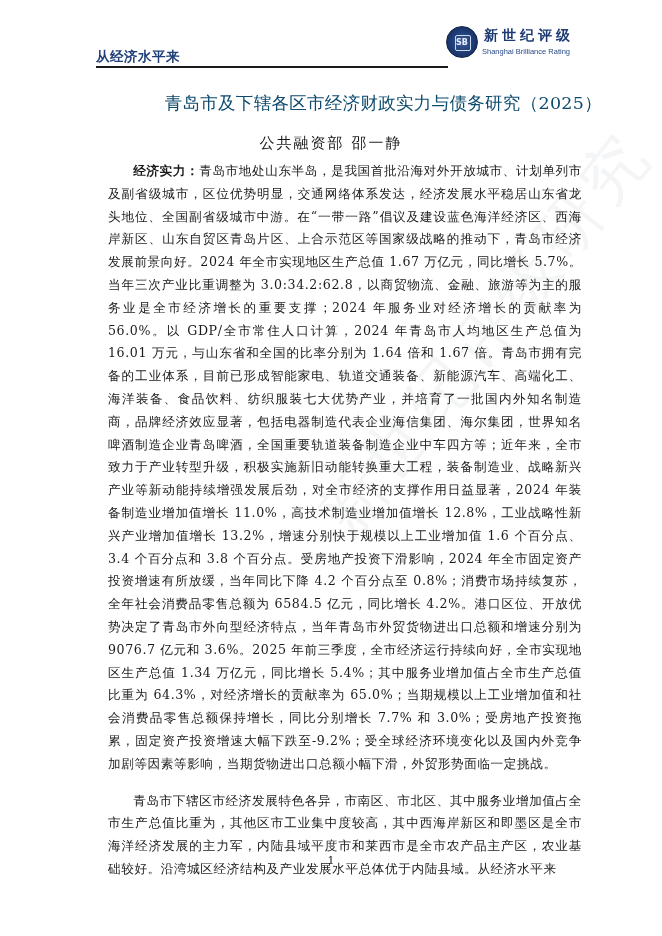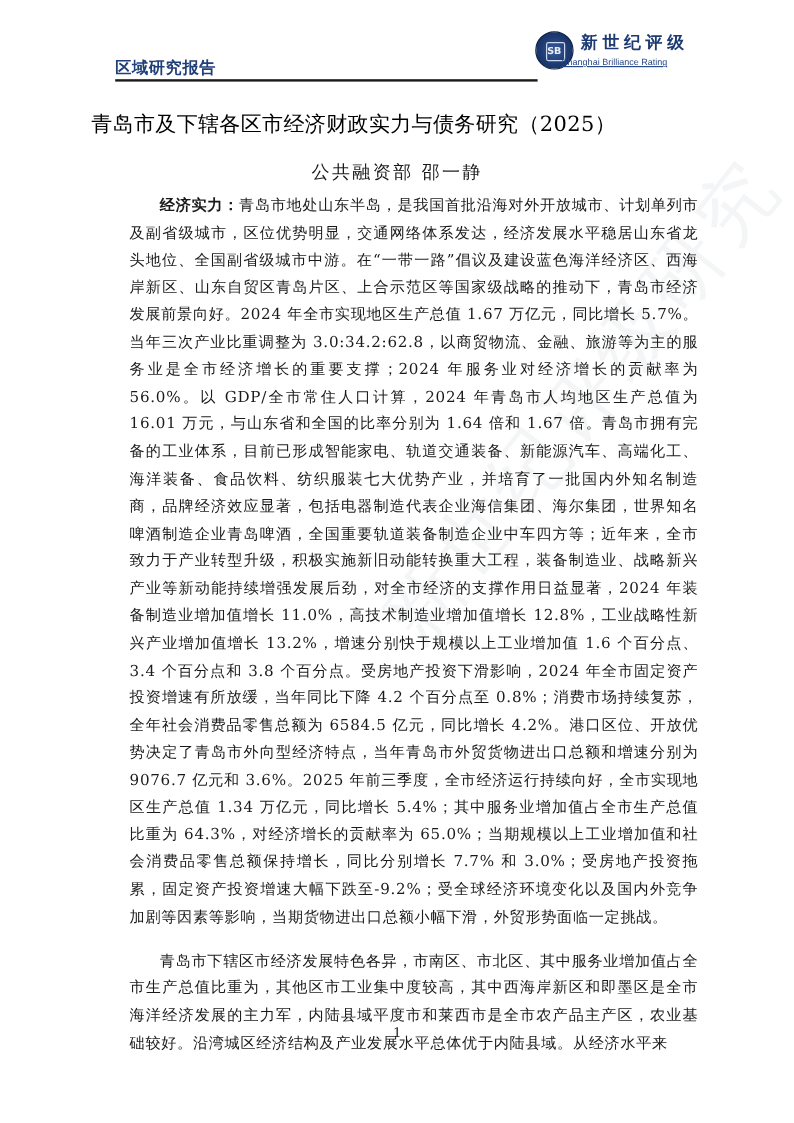--- a/index.html
+++ b/index.html
@@ -11,40 +11,40 @@
   .header-rule { position: absolute; left: 96px; top: 66px; width: 352px; height: 2px; background: #1a1a1a; }
   .logo { position: absolute; left: 446px; top: 26px; width: 150px; height: 34px; }
   .logo-seal { position: absolute; left: 0; top: 0; width: 30px; height: 30px; border-radius: 50%;
          background: radial-gradient(circle at 50% 50%, #3a5c9c 0%, #1d3a72 55%, #142a55 100%);
          border: 1px solid #0f2247; }
   .logo-seal-inner { position: absolute; left: 8px; top: 8px; width: 14px; height: 14px; border: 1px solid #cfd9ee;
          border-radius: 2px; color: #e6ecf8; font-family: "DejaVu Sans", sans-serif; font-size: 8px; font-weight: bold;
          line-height: 14px; }
   .logo-cn { position: absolute; left: 38px; top: 1px; font-family: "DejaVu Serif", serif; font-size: 14px;
          font-weight: bold; color: #1d3a72; letter-spacing: 4px; white-space: nowrap; text-align: center; }
-  .logo-en { position: absolute; left: 22px; top: 21px; font-family: "Liberation Sans", sans-serif; font-size: 7.5px;
-         color: #2a4a86; white-space: nowrap; text-decoration: underline; }
-  .title { position: absolute; left: 76px; width: 542px; top: 91px; text-align: left;
-         font-family: "DejaVu Serif", serif; font-size: 17.5px; color: #000000; letter-spacing: 0.3px; }
+  .logo-en { position: absolute; left: 36px; top: 21px; font-family: "Liberation Sans", sans-serif; font-size: 7.5px;
+         color: #2a4a86; white-space: nowrap; }
+  .title { position: absolute; left: 60px; width: 542px; top: 91px; text-align: right;
+         font-family: "DejaVu Serif", serif; font-size: 17.5px; color: #0c4a6e; letter-spacing: 0.3px; }
   .author { position: absolute; left: 60px; width: 542px; top: 134px; text-align: center; font-size: 15px; letter-spacing: 2px; }
   .content { position: absolute; left: 108px; top: 160px; width: 474px; font-size: 12.6px; line-height: 22.8px;
          text-align: justify; letter-spacing: 0.6px; }
   .para { margin: 0; text-indent: 2em; }
   .para + .para { margin-top: 14px; }
   .lead { font-weight: bold; }
   .page-num { position: absolute; left: 0; width: 662px; top: 854px; text-align: center; font-size: 11px; }
   .watermark { position: absolute; left: 300px; top: 500px; font-family: "DejaVu Sans", sans-serif; font-size: 64px;
          color: rgba(160,170,185,0.12); transform: rotate(-52deg); transform-origin: left top; white-space: nowrap;
          pointer-events: none; letter-spacing: 6px; }
 </style>
 </head>
 <body>
 
 <div class="header">
-  <div class="header-label">区域研究报告</div>
+  <div class="header-label">从经济水平来</div>
 </div>
 <div class="header-rule"></div>
 
 <div class="logo">
   <div class="logo-seal">
     <div class="logo-seal-inner">SB</div>
   </div>
   <div class="logo-cn">新世纪评级</div>
   <div class="logo-en">Shanghai Brilliance Rating</div>
 </div>

